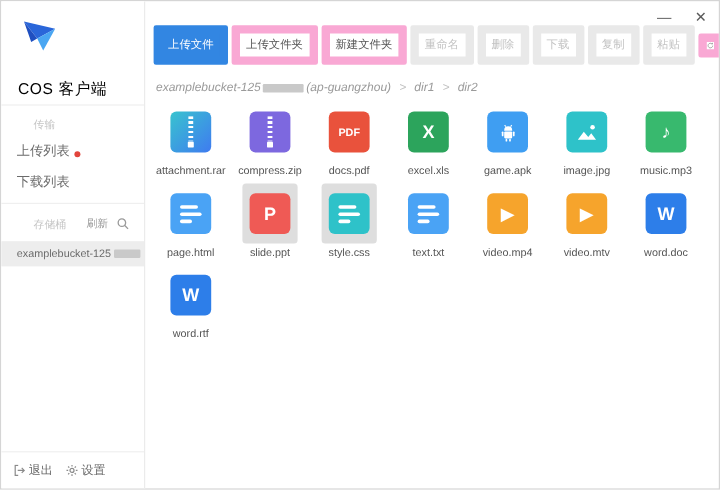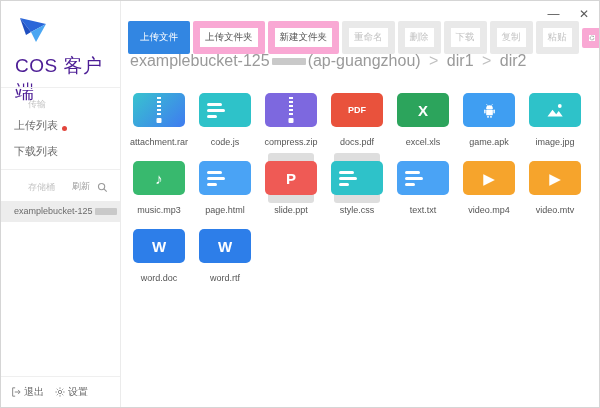--- a/index.html
+++ b/index.html
@@ -8,21 +8,21 @@
     font-family: "Liberation Sans", "DejaVu Sans", sans-serif;
     background: #fff;
     border: 1px solid #d5d5d5;
     position: relative;
     overflow: hidden;
     color: #555;
   }
   
   .sidebar { position:absolute; left:0; top:0; width:120px; height:100%; background:#fff; border-right:1px solid #ebebeb; }
   .logo { position:absolute; left:14px; top:10px; width:36px; height:36px; }
-  .app-title { position:absolute; left:14px; top:52px; font-size:19px; color:#4c1d95; letter-spacing:.5px; }
+  .app-title { position:absolute; left:14px; top:64px; font-size:13px; color:#000000; letter-spacing:.5px; }
   .divider { position:absolute; left:0; right:0; height:1px; background:#efefef; }
   .d1 { top:86px; } .d2 { top:168px; } .d3 { bottom:30px; }
   .sec-label { position:absolute; left:27px; font-size:9px; color:#c4c4c4;text-align:center; }
   .transfer-label { top:97px; }
   .side-item { position:absolute; left:13px; font-size:11px; color:#6b6b6b; cursor:pointer; }
   .upload-item { top:117px; }
   .download-item { top:143px; }
   .red-dot { display:inline-block; width:5px; height:5px; border-radius:50%; background:#e2453c; margin-left:4px; vertical-align:-2px; }
   .bucket-label { top:180px; }
   .refresh-link { position:absolute; right:30px; top:179px; font-size:9px; color:#9a9a9a; cursor:pointer; }
@@ -43,29 +43,29 @@
   .btn { font-size:9.5px; padding:3px 5px; border:7px solid #f9a8d4; background:#fff; color:#555; border-radius:2px; margin-right:3px; white-space:nowrap; cursor:pointer; font-family:inherit; }
   .btn.primary { background:#3286e2; border-color:#3286e2; color:#fff; }
   .btn.disabled { color:#c3c3c3; border-color:#e9e9e9; cursor:default; }
   .btn.iconbtn { width:20px; height:20px; padding:0; display:flex; align-items:center; justify-content:center; }
   .tb-spacer { flex:1; }
   .search-box { display:flex; align-items:center; border:1px solid #f9a8d4; border-radius:2px; height:20px; width:82px; padding:0 4px; margin-right:6px; background:#fff; }
   .search-box input { border:none; outline:none; width:60px; font-size:9px; color:#555; font-family:inherit; }
   .search-box input::placeholder { color:#bbb; }
   .view-toggle { display:flex; align-items:center; gap:7px; }
   .view-toggle span { cursor:pointer; display:flex; }
-  .breadcrumb { position:absolute; top:51px; left:9px; font-size:16px; color:#9a9a9a; white-space:nowrap; }
+  .breadcrumb { position:absolute; top:67px; left:9px; font-size:10px; color:#9a9a9a; white-space:nowrap;font-style:italic; }
   .breadcrumb .sep { margin:0 4px; color:#c0c0c0; }
   .breadcrumb .crumb { cursor:pointer; }
   
   .file-grid { position:absolute; top:84px; left:6px; display:grid; grid-template-columns:repeat(7,66px); row-gap:6px; }
   .file-card { width:64px; text-align:center; cursor:pointer; }
   .icon-wrap { width:46px; height:50px; margin:0 auto; border-radius:3px; display:flex; align-items:center; justify-content:center; }
   .file-card.selected .icon-wrap { background:#dedede; }
-  .file-icon { width:52px; height:34px; border-radius:5px; position:relative; display:flex; align-items:center; justify-content:center; flex-shrink:0;text-align:center; }
+  .file-icon { width:34px; height:34px; border-radius:5px; position:relative; display:flex; align-items:center; justify-content:center; flex-shrink:0;text-align:center; }
   .file-name { font-size:9px; color:#555; margin-top:2px; white-space:nowrap; overflow:hidden; text-overflow:ellipsis; }
   .glyph { color:#fff; font-weight:bold; font-size:15px; line-height:1; }
   .glyph.small { font-size:9px; letter-spacing:0; }
   .kind-lines { flex-direction:column; align-items:flex-start; justify-content:center; gap:3px; padding-left:8px; }
   .kind-lines i { display:block; height:3px; background:#fff; border-radius:1.5px; }
   .zip-track { position:absolute; left:50%; top:4px; bottom:10px; width:4px; transform:translateX(-50%);
     background:repeating-linear-gradient(180deg,#fff 0 2px,rgba(255,255,255,0) 2px 4px); }
   .zip-pull { position:absolute; left:50%; bottom:4px; width:5px; height:5px; transform:translateX(-50%); background:#fff; border-radius:1px; }
 </style>
 </head>
@@ -190,30 +190,20 @@
         <div class="icon-wrap">
           <div class="file-icon kind-zipper" style="background: linear-gradient(135deg, rgb(56, 195, 207), rgb(63, 123, 240));">
             <span class="zip-track"></span>
             <span class="zip-pull"></span>
           </div>
         </div>
         <div class="file-name">attachment.rar</div>
       </div>
       <div class="file-card">
         <div class="icon-wrap">
-          <div class="file-icon kind-lines" style="background: rgb(46, 194, 201);">
-            <i style="width:15px"></i>
-            <i style="width:18px"></i>
-            <i style="width:10px"></i>
-          </div>
-        </div>
-        <div class="file-name">code.js</div>
-      </div>
-      <div class="file-card">
-        <div class="icon-wrap">
           <div class="file-icon kind-zipper" style="background: rgb(125, 104, 223);">
             <span class="zip-track"></span>
             <span class="zip-pull"></span>
           </div>
         </div>
         <div class="file-name">compress.zip</div>
       </div>
       <div class="file-card">
         <div class="icon-wrap">
           <div class="file-icon kind-glyph" style="background: rgb(233, 82, 60);">

